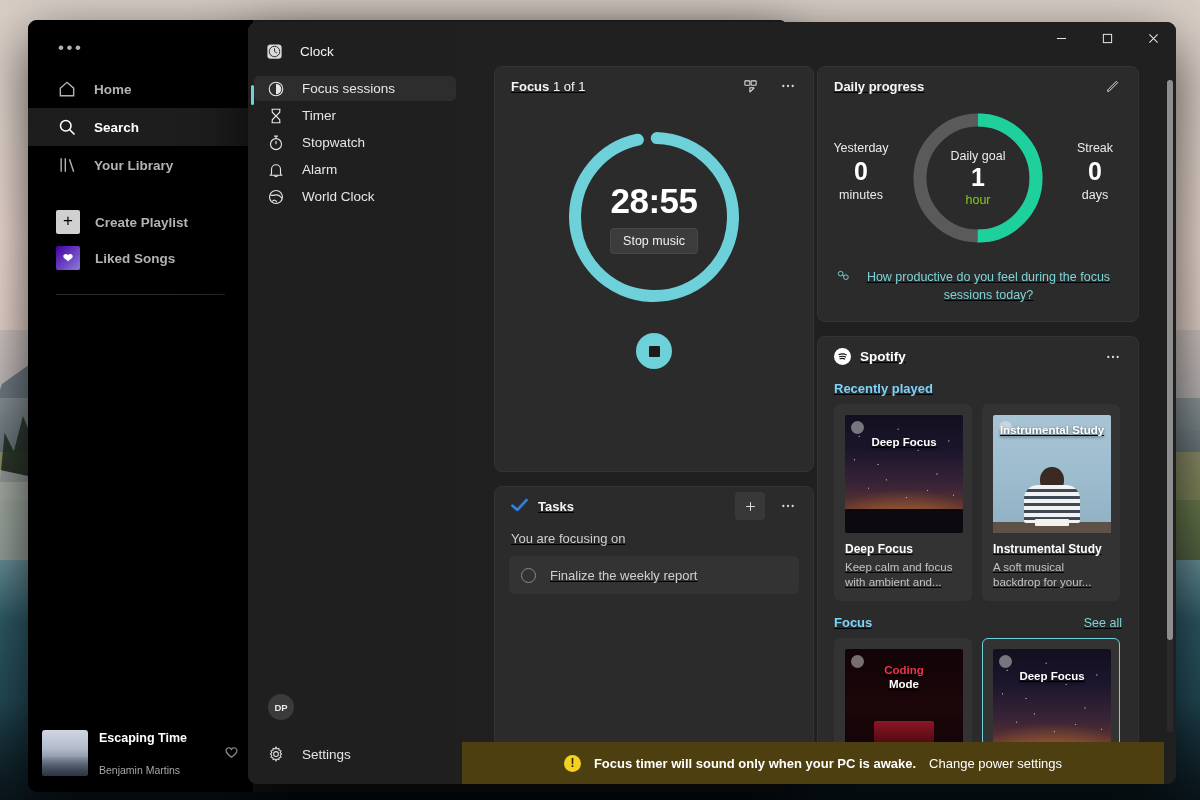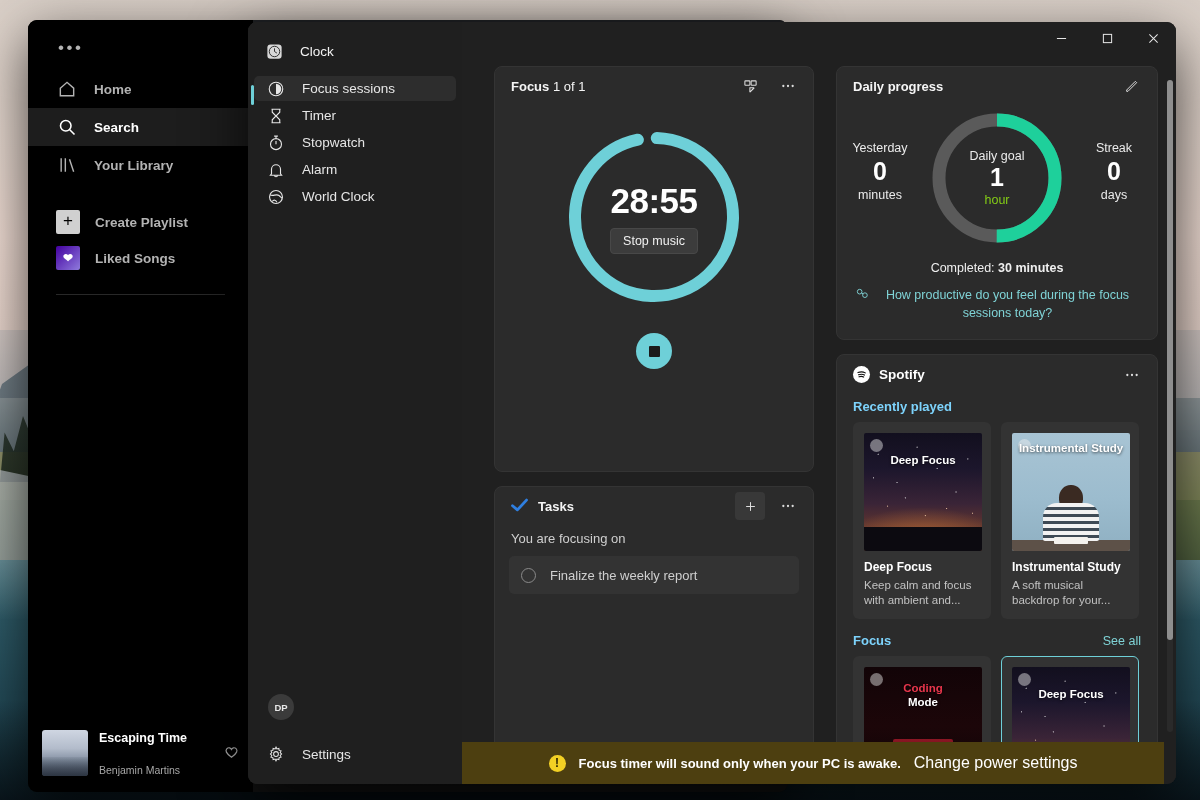--- a/index.html
+++ b/index.html
@@ -172,21 +172,21 @@
   }
   .cn-settings {
     display:flex; align-items:center; gap:14px;
     height:40px; margin:0 6px; padding:0 10px; border-radius:5px;
     color:#e6e6e6; font-size:13.5px; cursor:pointer;
   }
 
   
   #clock-content {
     flex:1; position:relative; background:#202020; overflow:hidden;
-    display:flex; gap:22px; padding:44px 22px 0 32px;
+    display:flex; gap:3px; padding:44px 22px 0 32px;text-decoration:underline;
   }
   #col-left { width:320px; flex:0 0 320px; display:flex; flex-direction:column; gap:14px; }
   #col-right { width:322px; flex:0 0 322px; display:flex; flex-direction:column; gap:14px; }
 
   .card { background:#2b2b2b; border-radius:8px; border:1px solid #343434; }
   .card-head {
     display:flex; align-items:center; height:38px; padding:0 10px 0 16px; gap:8px;
   }
   .card-title { color:#f5f5f5; font-size:13px; font-weight:bold; }
   .card-title .norm { font-weight:normal; }
@@ -340,21 +340,21 @@
   #notif-bar {
     position:absolute; left:214px; bottom:0; right:12px; height:42px;
     background:#4d3f10; display:flex; align-items:center; justify-content:center; gap:13px; z-index:40;
   }
   .warn-ic {
     width:17px; height:17px; border-radius:50%; background:#f2d024;
     color:#2c2400; font-size:12px; font-weight:bold;
     display:flex; align-items:center; justify-content:center; flex:0 0 17px;
   }
   .notif-txt { color:#fff; font-size:13px; font-weight:bold; }
-  .notif-link { color:#fff; font-size:16px; cursor:pointer; }
+  .notif-link { color:#fff; font-size:13px; cursor:pointer; }
 
   
   #clock-scroll {
     position:absolute; right:3px; top:58px; width:6px; height:652px; z-index:25;
   }
   #clock-scroll .track { width:100%; height:100%; background:#2a2a2a; border-radius:3px; }
   #clock-scroll .thumb {
     position:absolute; left:0; top:0; width:100%; height:560px;
     background:#8e8e8e; border-radius:3px; cursor:pointer;
   }
@@ -636,21 +636,20 @@
             <div class="goal-unit">hour</div>
           </div>
 
           <div class="prog-side right">
             <div class="side-label">Streak</div>
             <div class="side-num">0</div>
             <div class="side-unit">days</div>
           </div>
         </div>
 
-        <div class="completed"><span>Completed: </span><b>30 minutes</b></div>
 
         <div class="survey">
           <span>
             <svg width="14" height="14" viewBox="0 0 24 24" fill="none" stroke="#7fd3d6" stroke-width="1.6">
               <circle cx="8" cy="8" r="4"></circle>
                 <circle cx="17" cy="14" r="4"></circle>
                 <path d="M11 10 L14 12"></path>
             </svg>
           </span>
           <span class="txt">How productive do you feel during the focus sessions today?</span>

